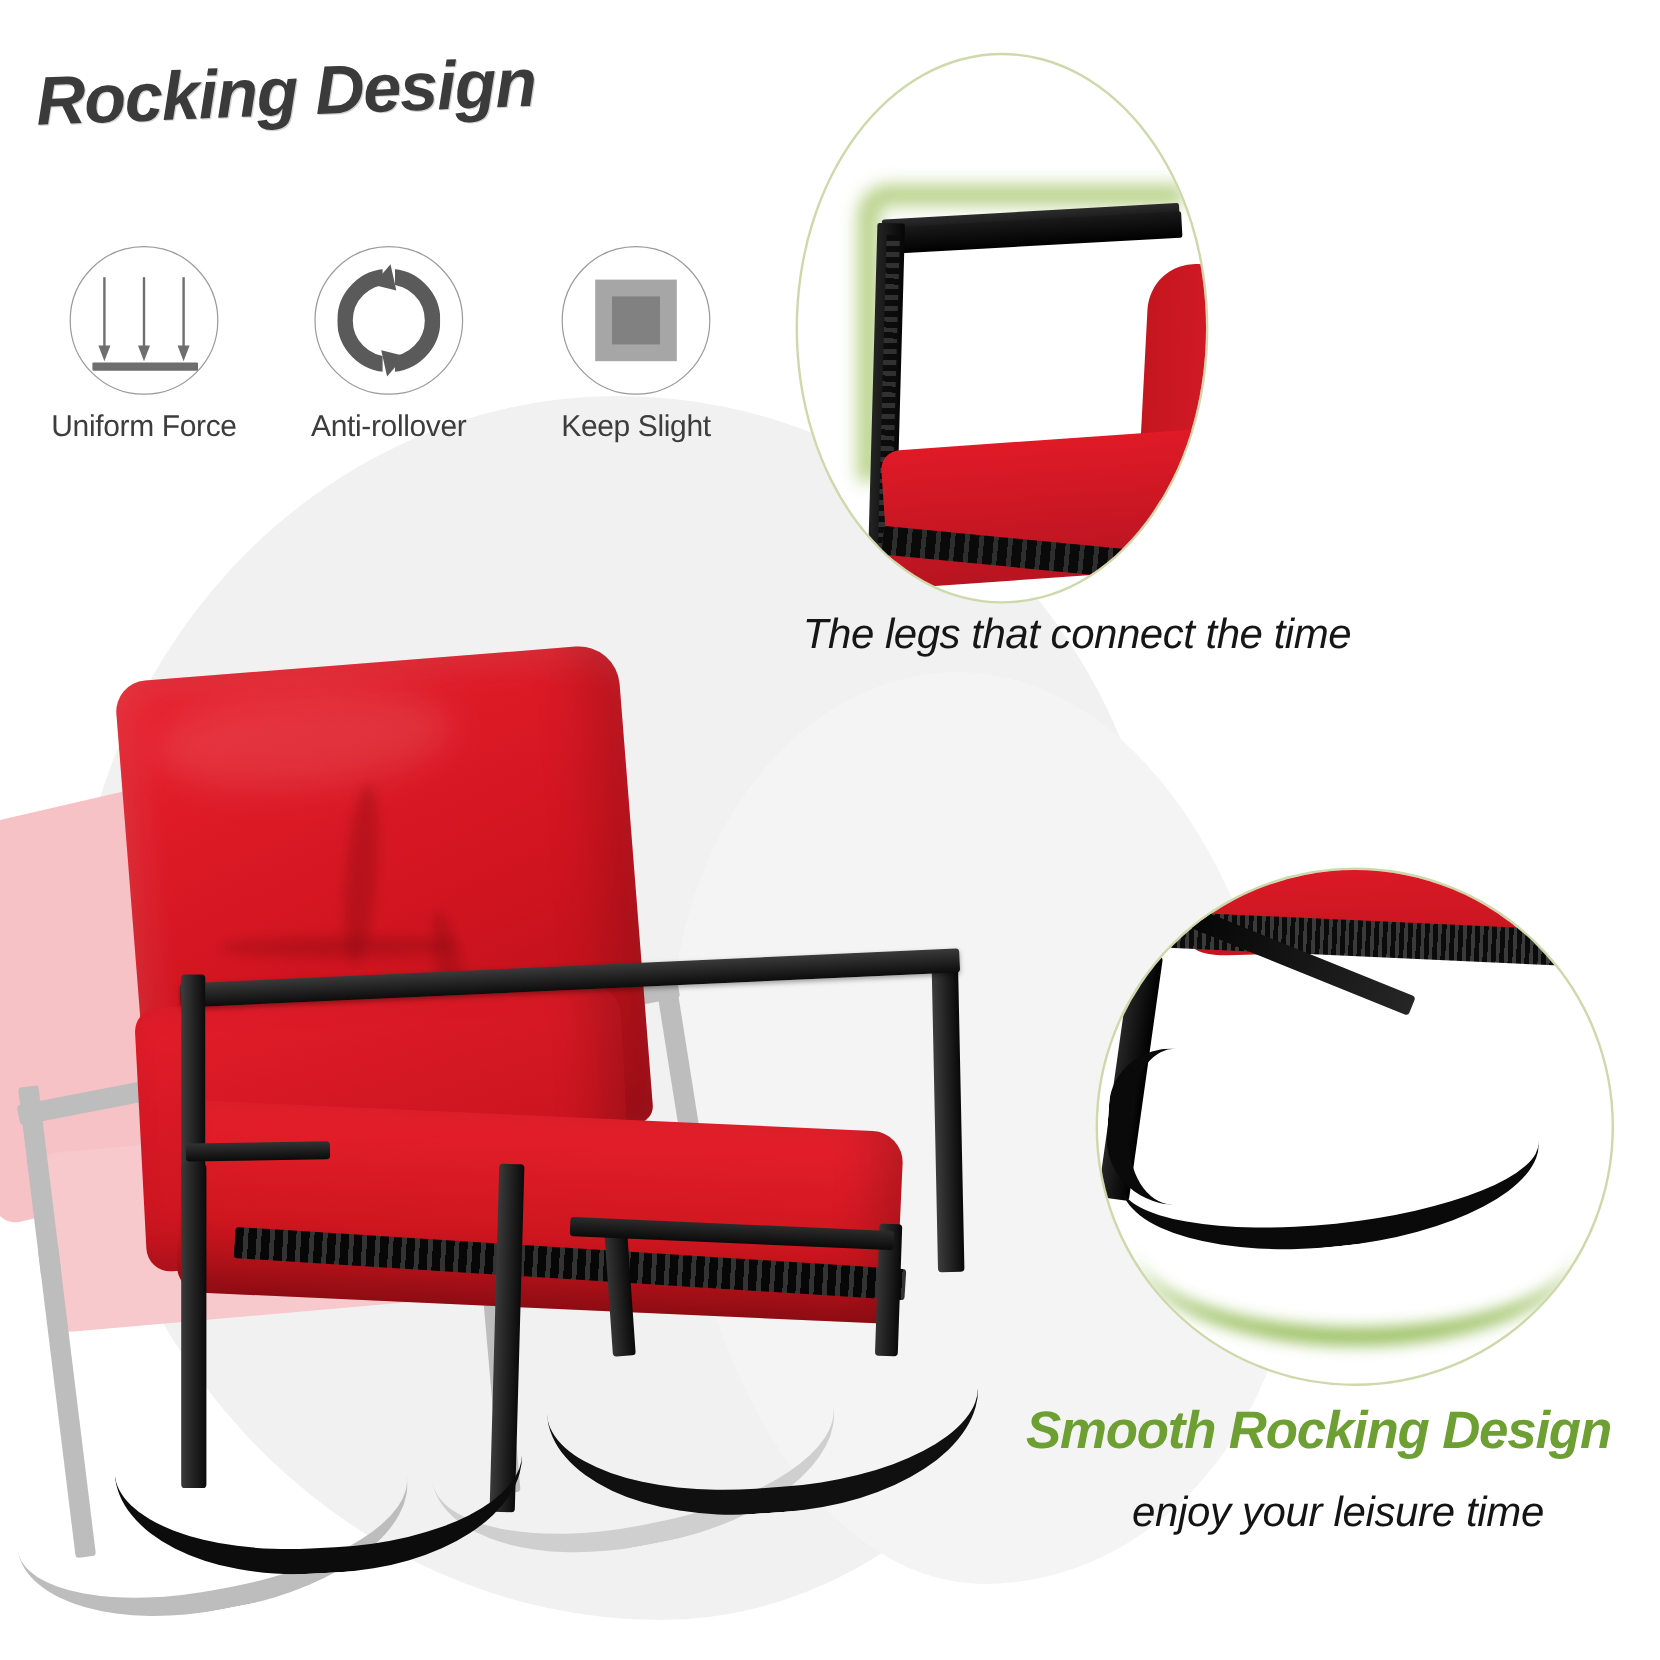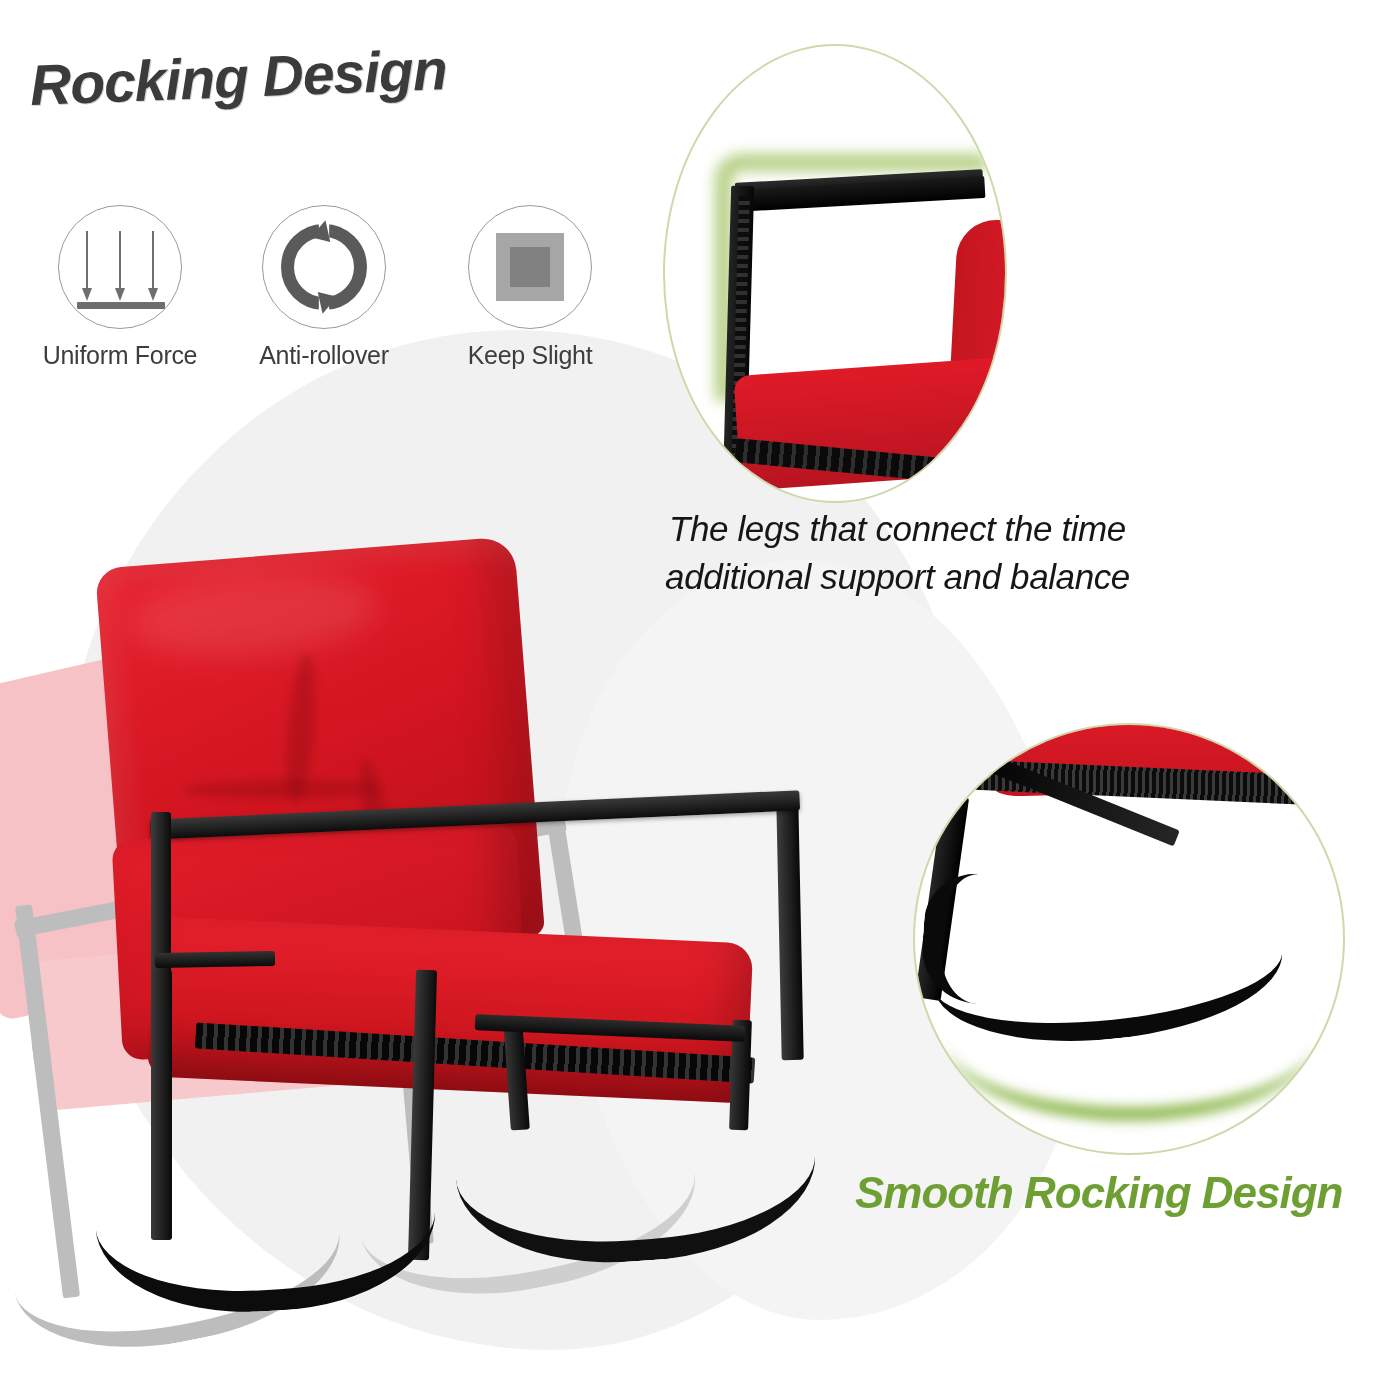--- a/index.html
+++ b/index.html
@@ -404,35 +404,35 @@
     <div class="arm-far"></div>
     <div class="arm-top"></div>
     <div class="arm-vert"></div>
     <div class="arm-weave"></div>
     <div class="cush-seat"></div>
     <div class="base-weave"></div>
   </div>
 
   <div class="para">
     <div>The legs that connect the time</div>
-    <div>additional support and balance</div>
   </div>
 
   <div class="inset-bot">
     <div class="ib-red"></div>
     <div class="ib-weave"></div>
     <div class="ib-diag"></div>
     <div class="ib-leg"></div>
     <div class="ib-rock2"></div>
     <div class="ib-rock"></div>
     <div class="swoosh"></div>
   </div>
 
   <div class="h-green">Smooth Rocking Design</div>
   <div class="sub-green">
+    <div>enjoy your leisure time</div>
   </div>
 
   <div class="chair-wrap">
 
     <div class="ghost">
       <div class="g-cushback"></div>
       <div class="g-armV2"></div>
       <div class="g-cushseat"></div>
       <div class="g-armTop"></div>
       <div class="g-armV"></div>

